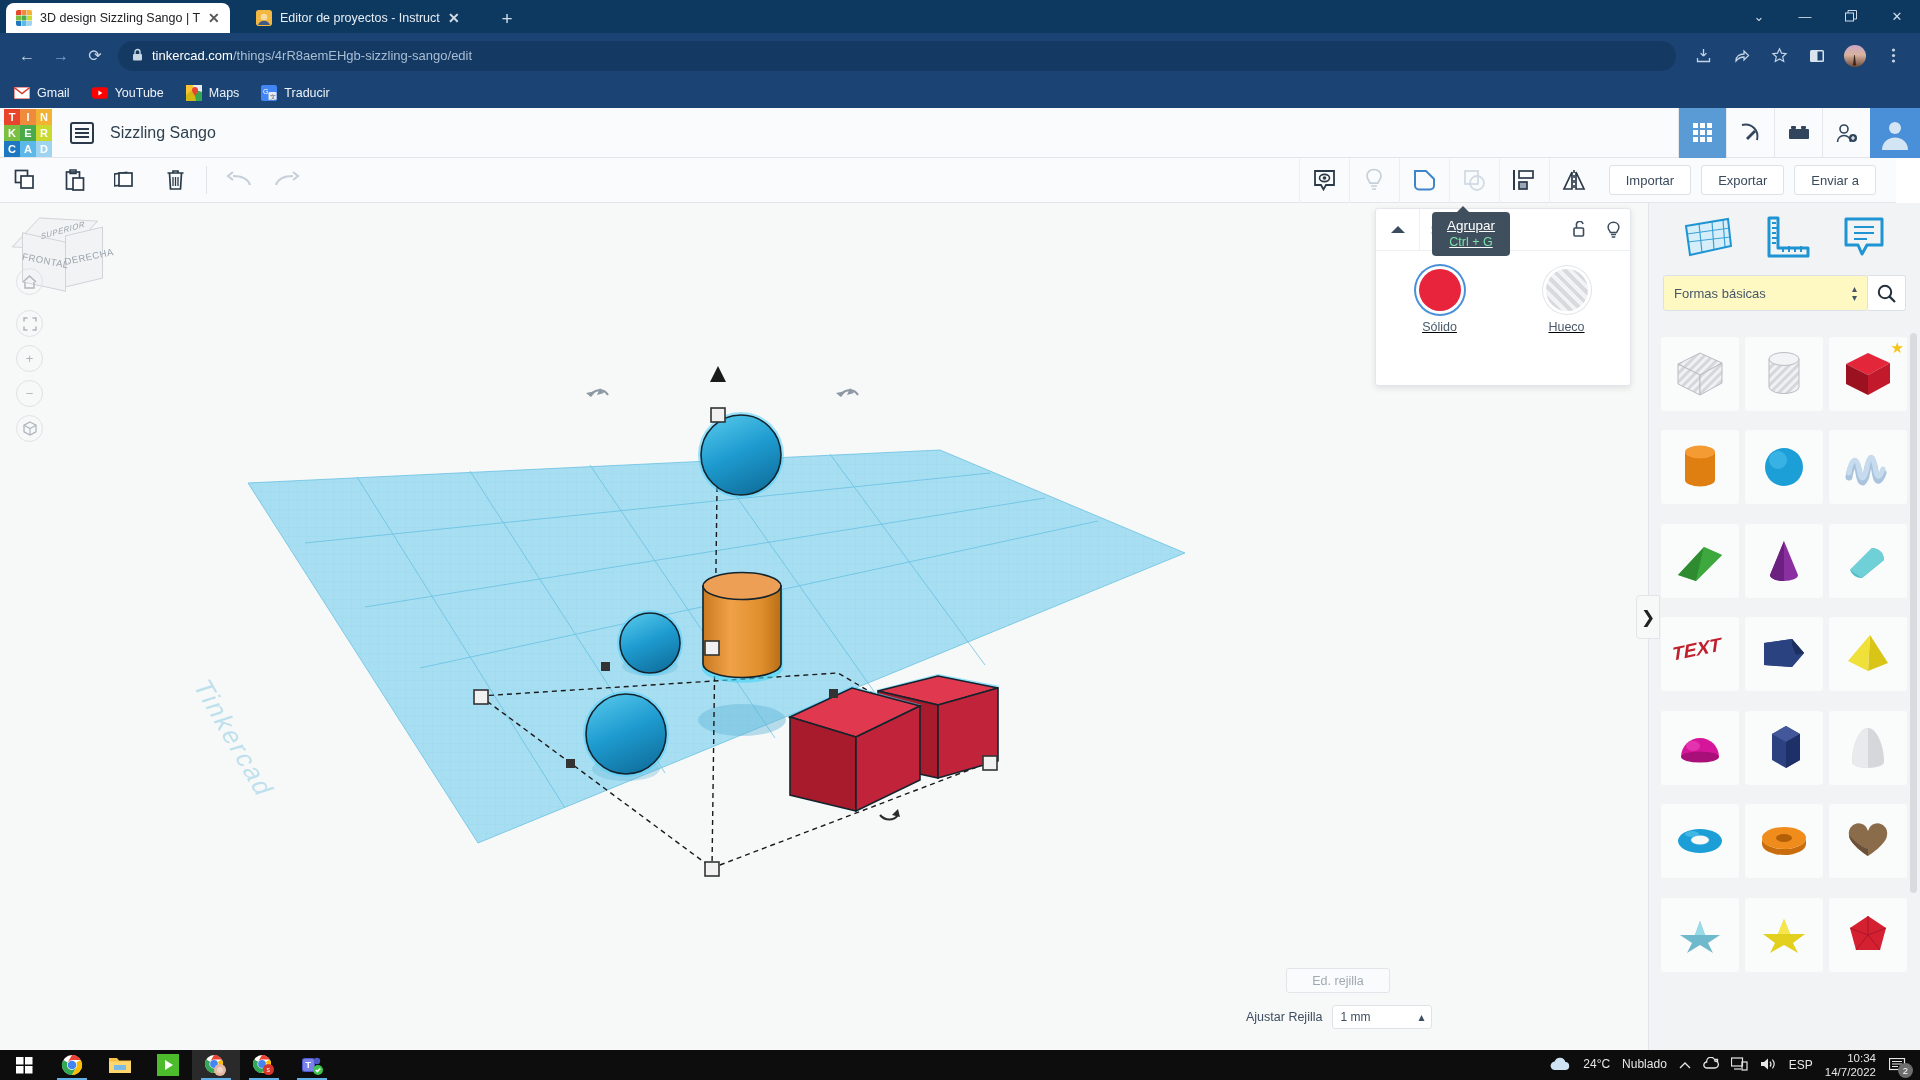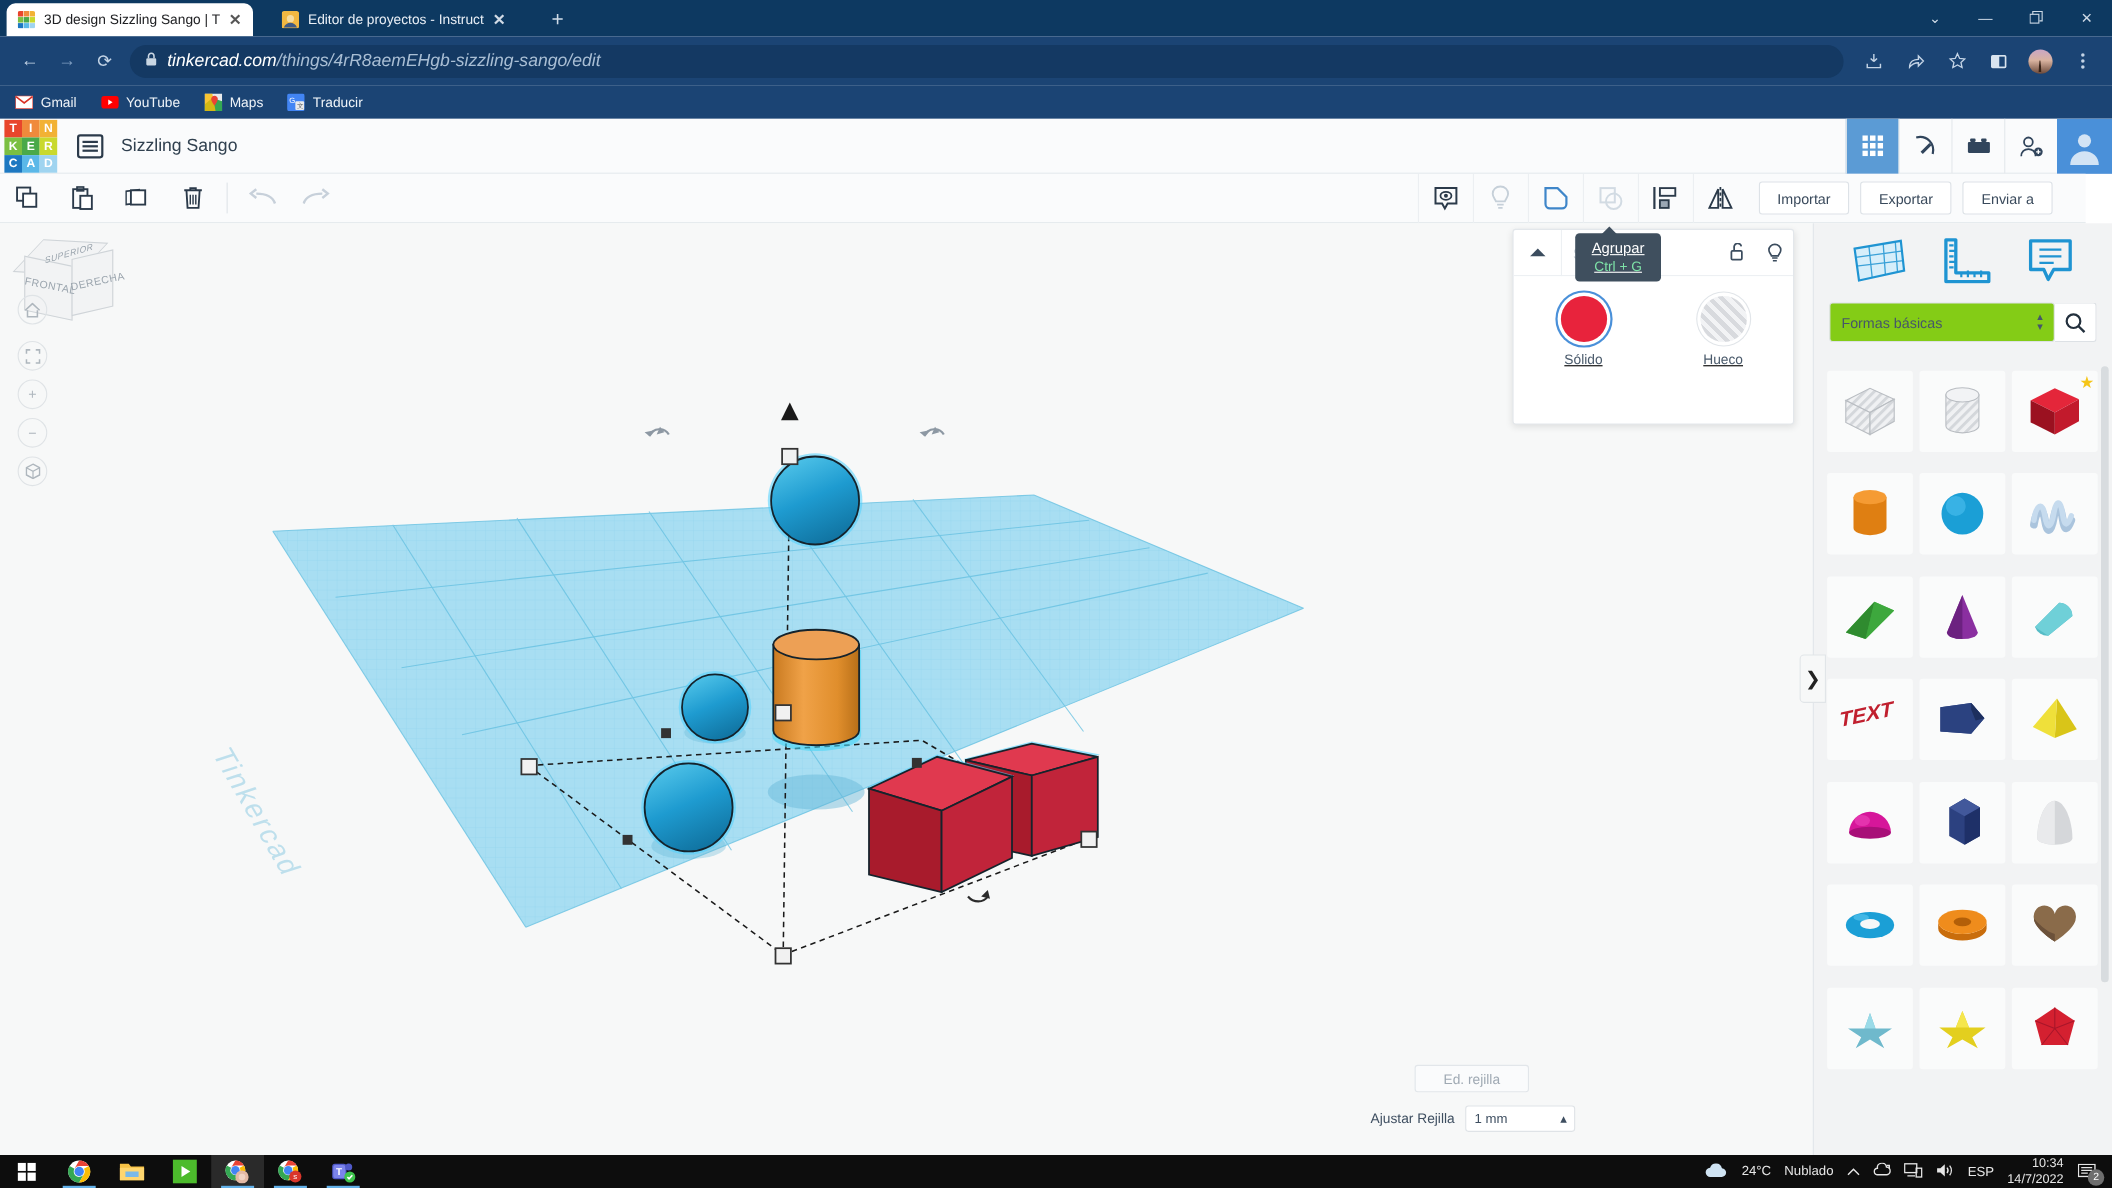--- a/index.html
+++ b/index.html
@@ -41,21 +41,21 @@
     position: absolute; left: 0; top: 33px; width: 1920px; height: 45px;
     background: #1b4474; display: flex; align-items: center; padding: 0 10px;
   }
   .navicon { width: 34px; height: 34px; display:flex; align-items:center; justify-content:center; color: #c4d4e6; }
   .navicon.dim { color: #7e9dc0; }
   .omnibox {
     flex: 1 1 auto; height: 30px; margin: 0 10px 0 6px;
     background: #143963; border-radius: 16px;
     display: flex; align-items: center; padding: 0 14px; gap: 9px;
   }
-  .omnibox .url { font-size: 16px; color: #ffffff; font-style: italic; }
+  .omnibox .url { font-size: 13px; color: #ffffff; }
   .omnibox .url .dimpath { color: #a9bed4; }
   .omni-right { display: flex; align-items: center; gap: 4px; }
   .avatar-pic {
     width: 22px; height: 22px; border-radius: 50%;
     background: linear-gradient(180deg,#c9a6c5 0%,#d9b3a0 45%,#6d4a3a 100%);
     position: relative; overflow: hidden;
   }
   .avatar-pic::after {
     content:""; position:absolute; left:9px; bottom:1px; width:3px; height:11px;
     background:#3a2418; clip-path: polygon(40% 0,60% 0,100% 100%,0 100%);
@@ -166,21 +166,21 @@
 
   
   .rpanel {
     position: absolute; left: 1648px; top: 203px; width: 272px; height: 847px;
     background: #f2f3f4; border-left: 1px solid #e2e6ea;
   }
   .rp-icons { height: 72px; display:flex; align-items:center; justify-content:space-around; padding: 0 18px; }
   .rp-ico { color:#1f94d2; }
   .rp-search { display:flex; align-items:center; padding: 0 14px; gap: 0; }
   .rp-select {
-    flex: 1 1 auto; height: 36px; background:#84cc16; border:1px solid #dde1e5; border-radius: 3px;
+    flex: 1 1 auto; height: 36px; background:#fef9c3; border:1px solid #dde1e5; border-radius: 3px;
     display:flex; align-items:center; justify-content:space-between; padding: 16px 10px;
     font-size: 13px; color: #46566a;
   }
   .rp-searchbtn {
     width: 38px; height: 36px; background:#fff; border:1px solid #dde1e5; border-left:none;
     border-radius: 0 3px 3px 0; display:flex; align-items:center; justify-content:center; color:#23303d;
   }
   .shapes-grid {
     position: absolute; left: 0; top: 128px; width: 272px; height: 660px;
     display: grid; grid-template-columns: repeat(3, 1fr);
@@ -516,21 +516,21 @@
       </div>
       <div class="tb-ico grey">
         <svg width="26" height="22" viewBox="0 0 26 22">
             <path d="M13 1v20" stroke="#2b3a4a" stroke-width="1.6" stroke-dasharray="3 2"></path>
             <path d="M11 20L3 20 11 3z" fill="none" stroke="#2b3a4a" stroke-width="1.7"></path>
             <path d="M15 20l8 0L15 3z" fill="none" stroke="#2b3a4a" stroke-width="1.7"></path>
           </svg>
       </div>
       <div class="tb-txtbtn">Importar</div>
       <div class="tb-txtbtn">Exportar</div>
-      <div class="tb-txtbtn" style="margin-right:30px">Enviar a</div>
+      <div class="tb-txtbtn" style="margin-right:20px">Enviar a</div>
     </div>
   </div>
 
   <div class="canvas">
 
     <div class="viewcube">
       <div class="vc-face vc-top"></div>
       <div class="vc-face vc-front"></div>
       <div class="vc-face vc-right"></div>
       <div class="vc-label vc-lbl-top">SUPERIOR</div>

